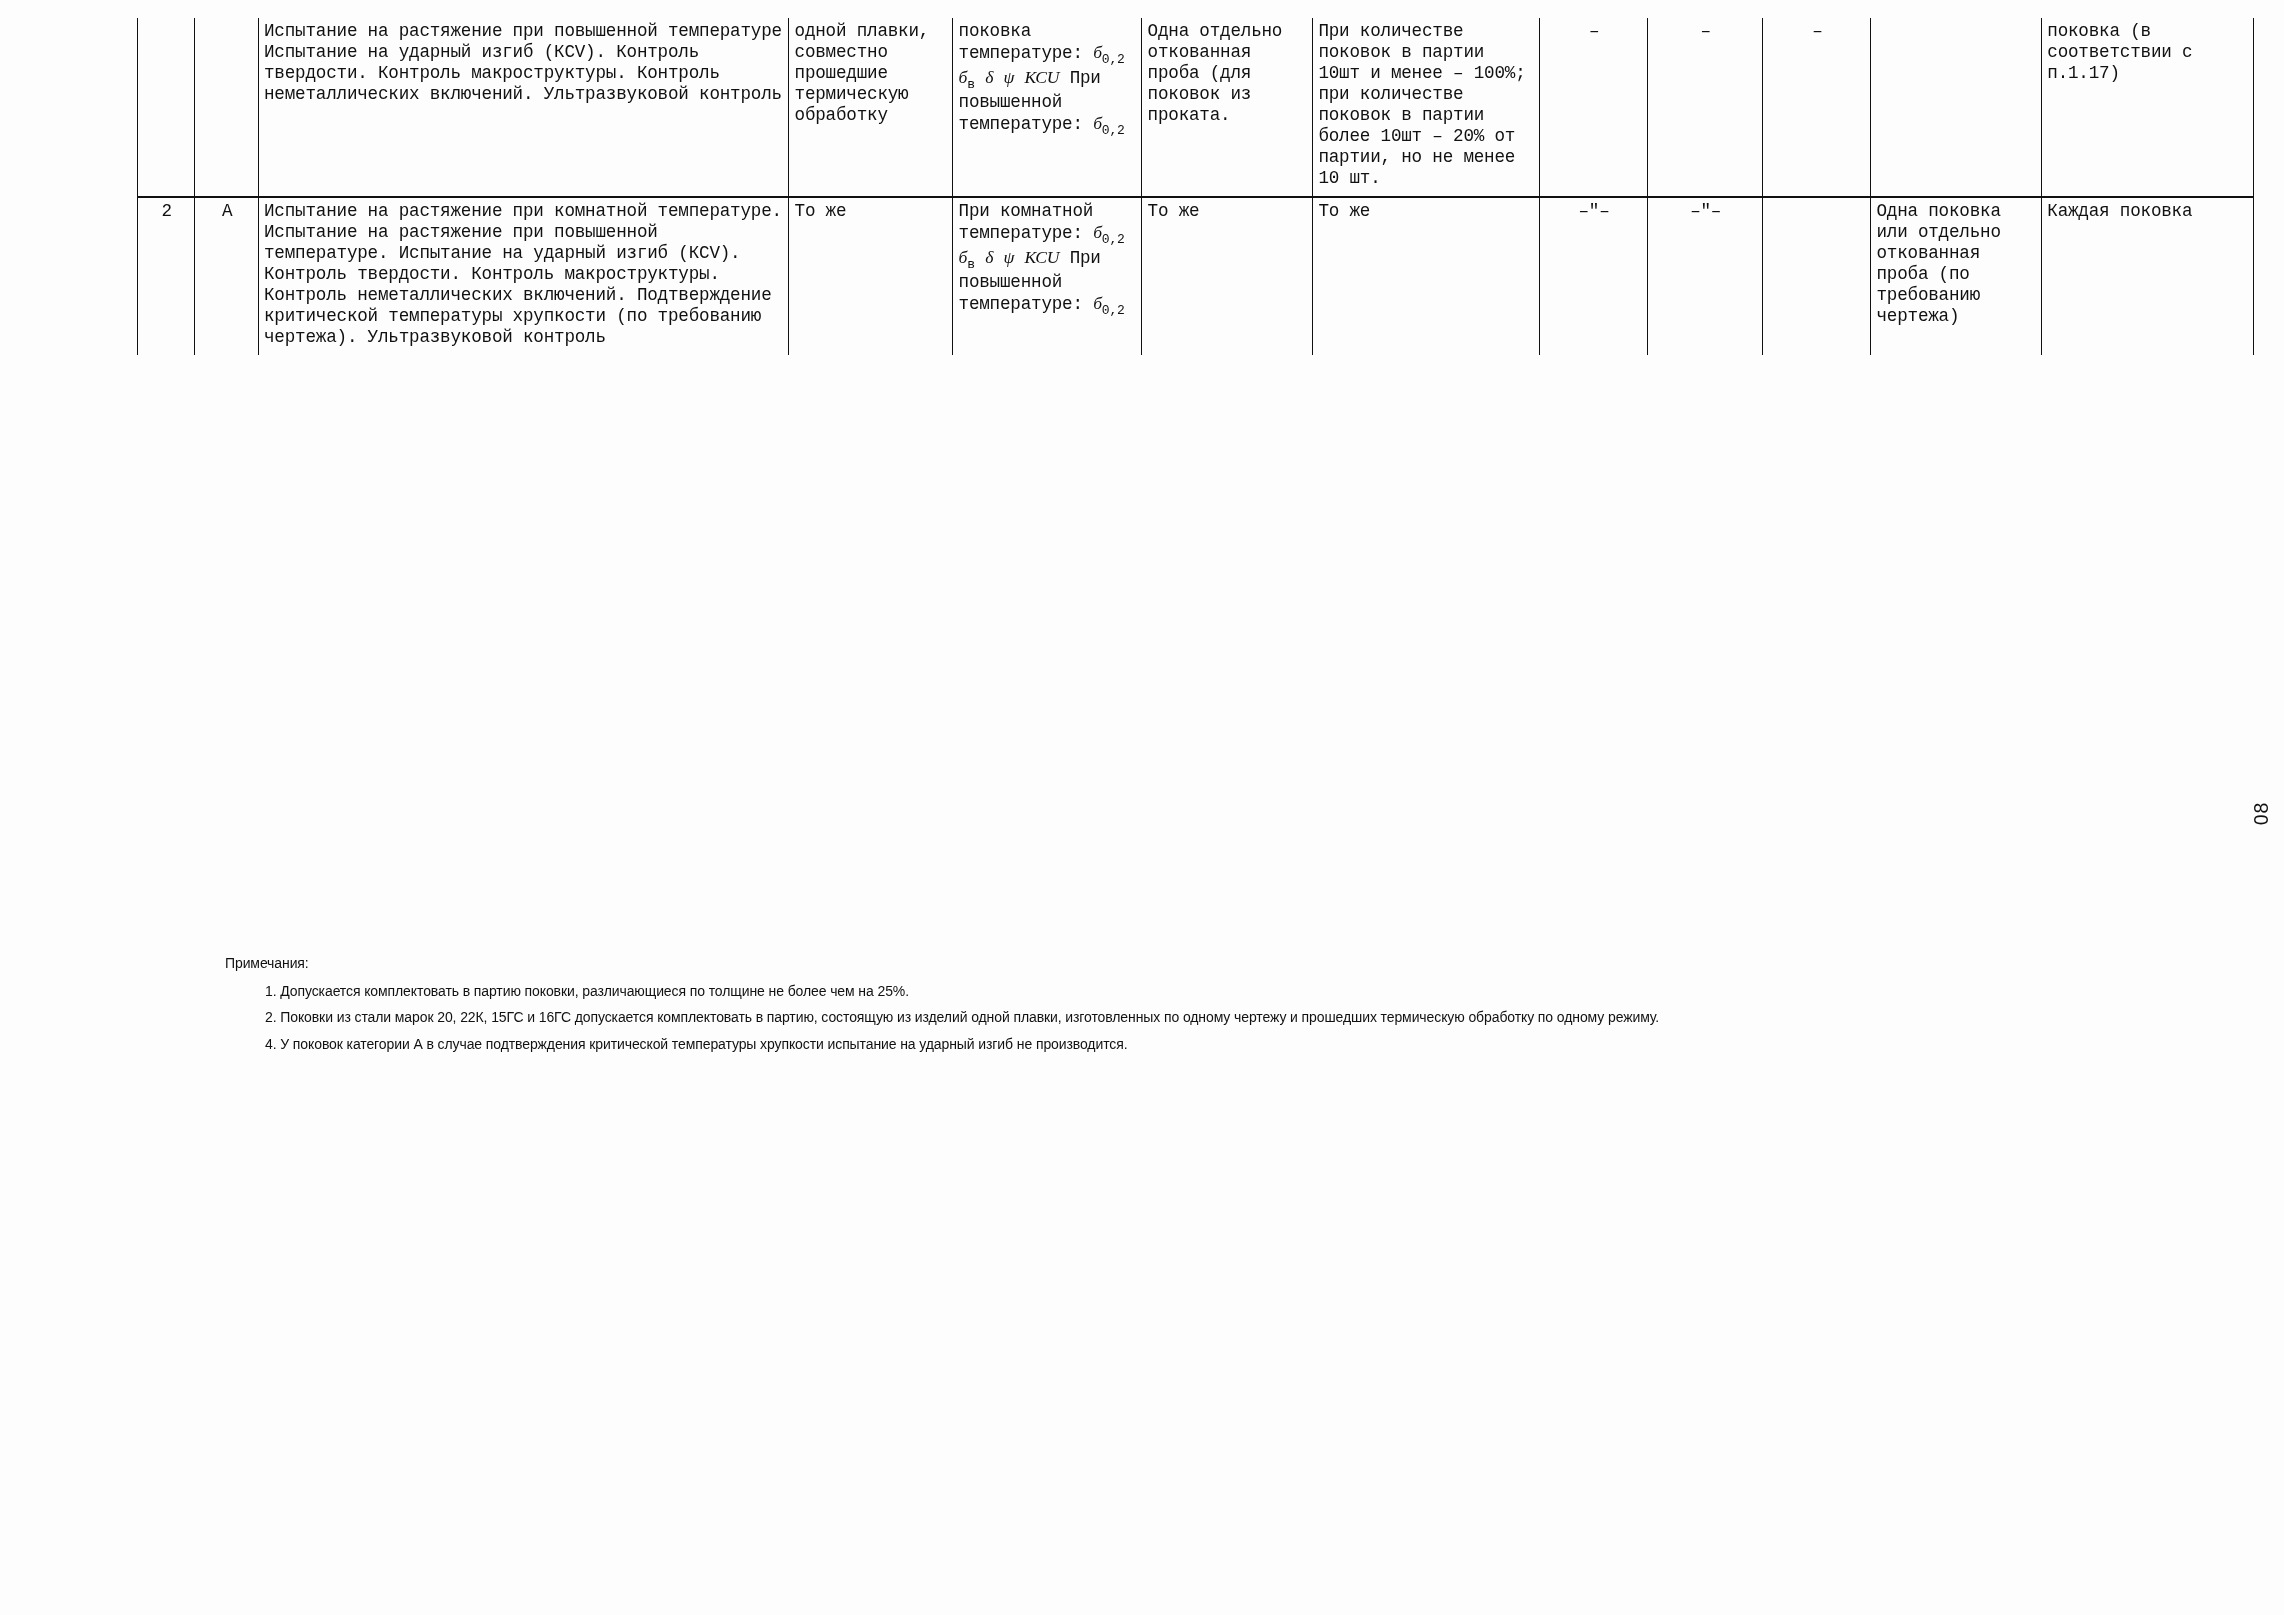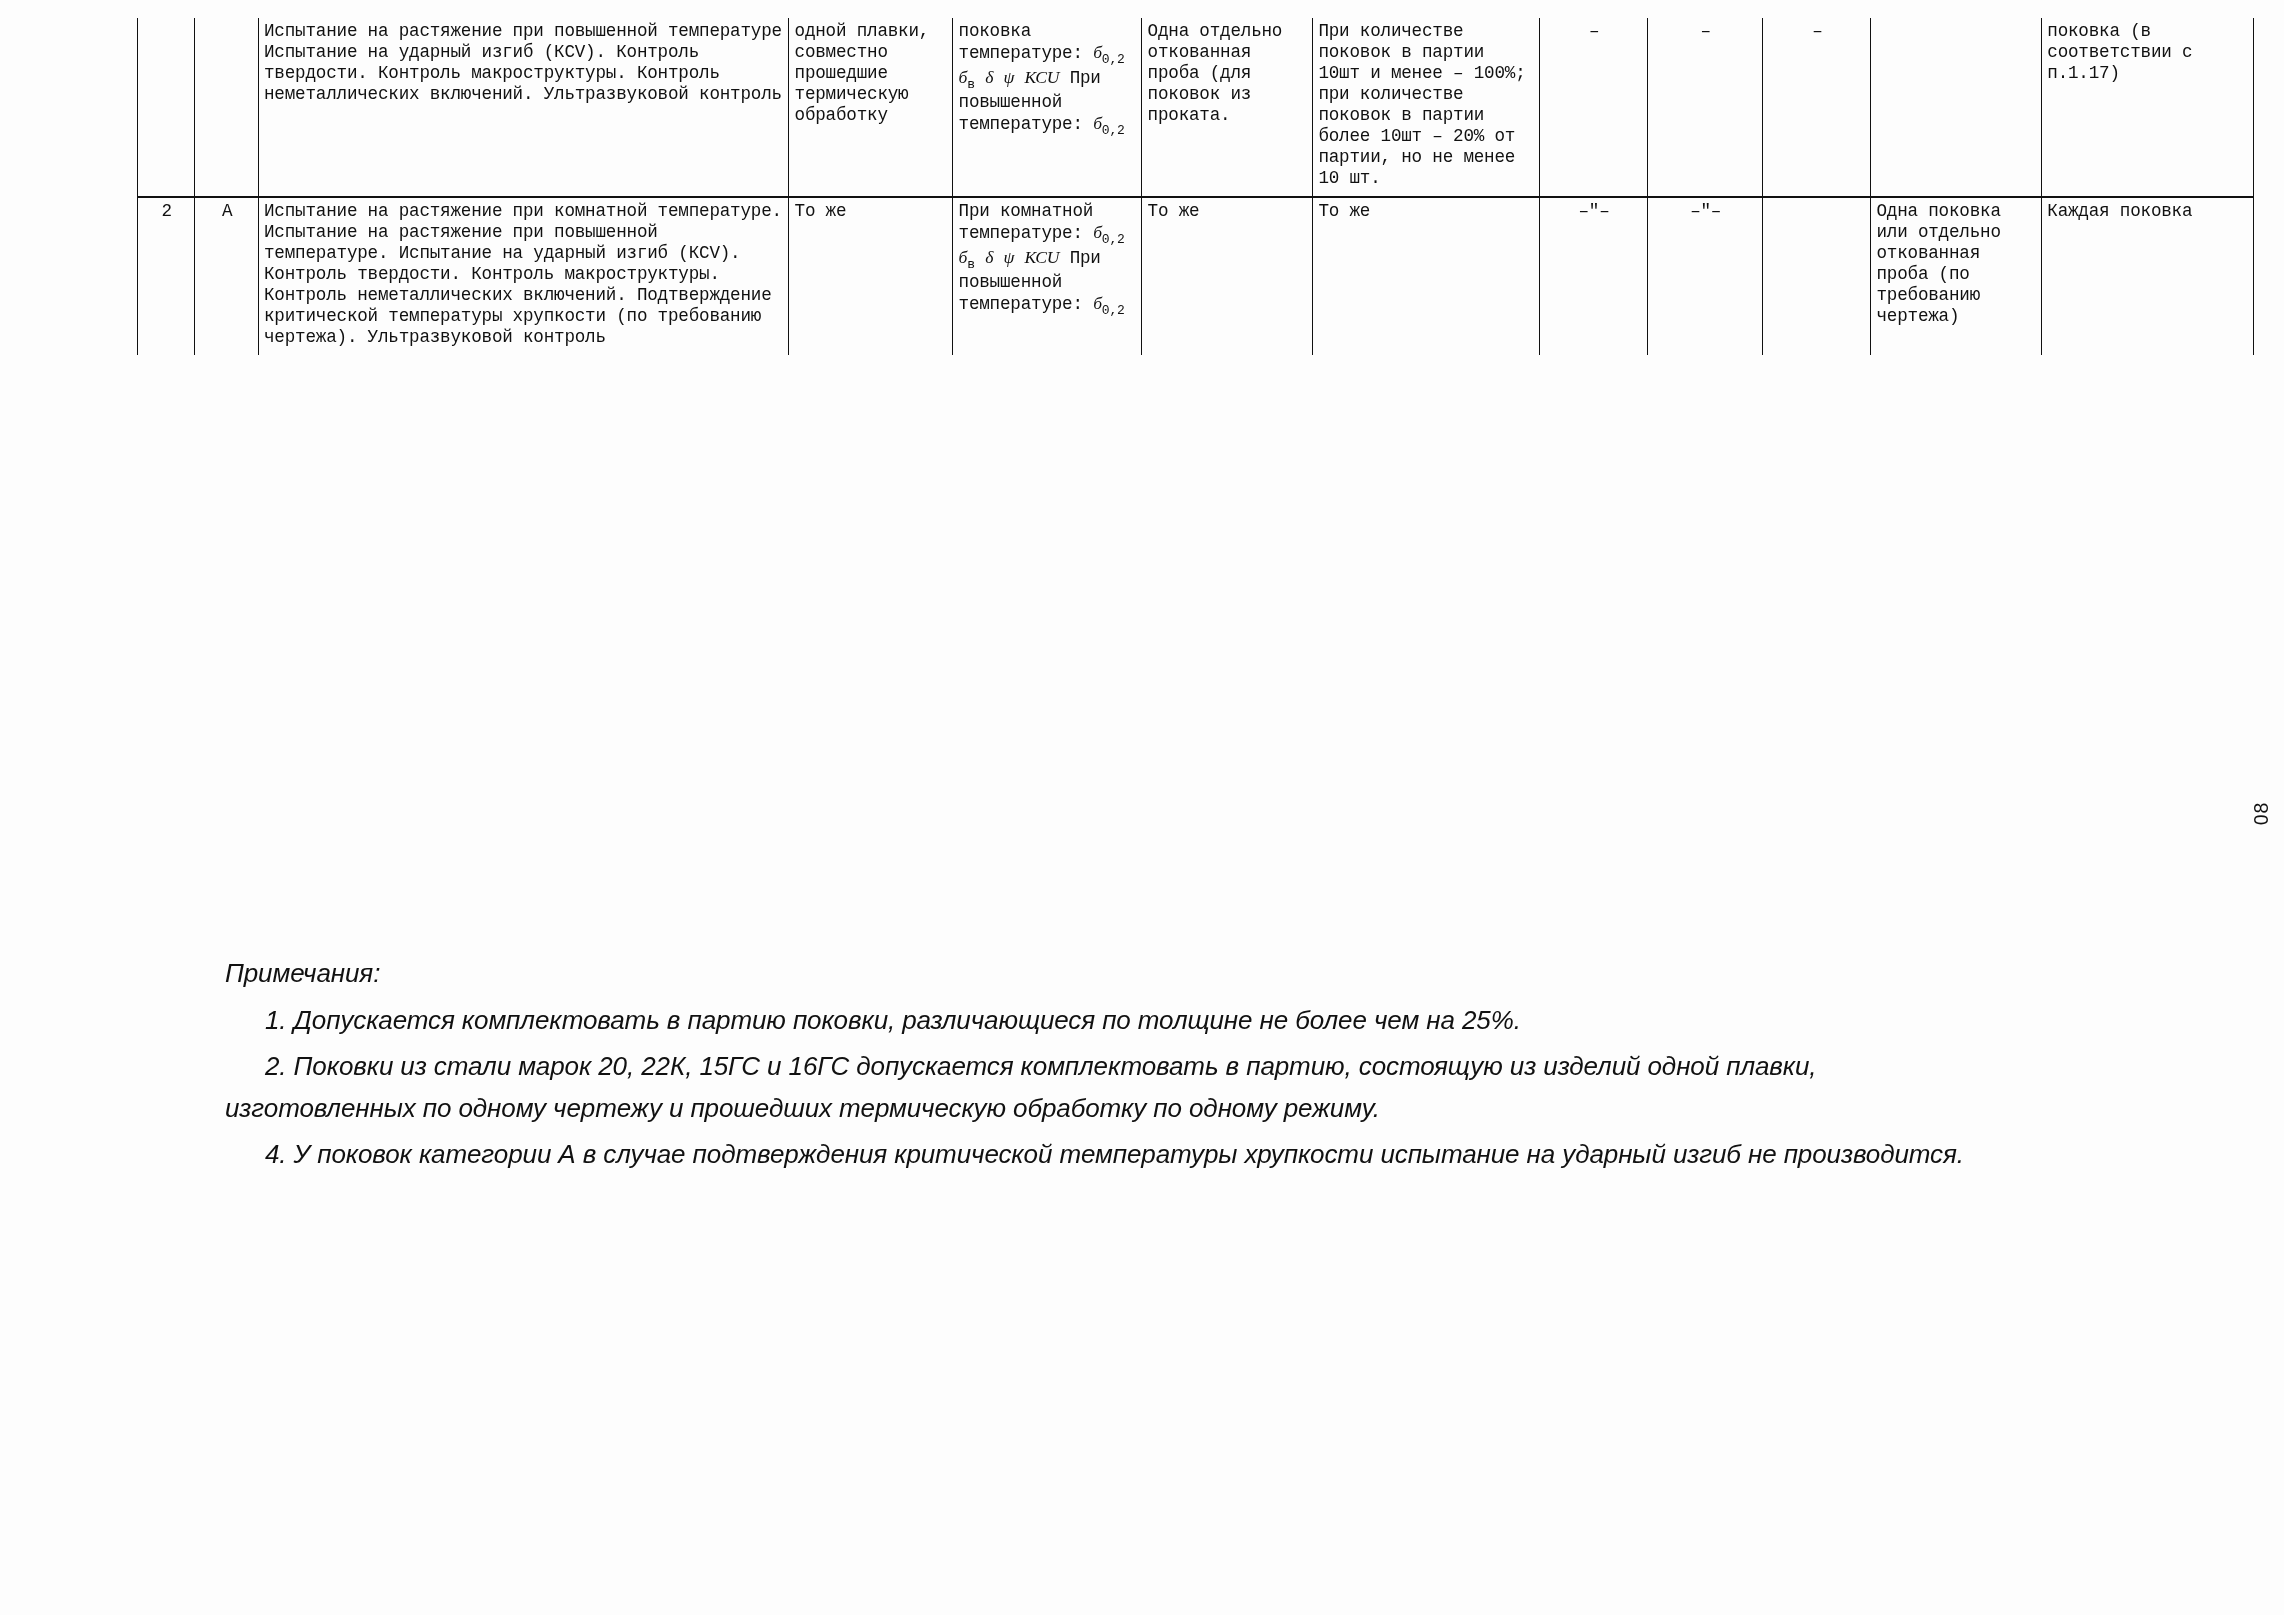--- a/index.html
+++ b/index.html
@@ -70,24 +70,23 @@
     font-family: "Liberation Serif", serif;
   }
 
   
   .notes {
     position: absolute;
     left: 225px;
     top: 952px;
     width: 1763px;
     font-family: "Liberation Sans", sans-serif;
-    font-size: 26px;
+    font-size: 14px;
     line-height: 1.62;
     letter-spacing: -0.1px;
-    font-style: italic;
   }
   .notes .title { margin-bottom: 5.2px; }
   .notes p { margin: 0 0 3.9px 0; }
   .notes .ind { text-indent: 40px; }
 
   
   .page-no {
     position: absolute;
     right: 34px;
     top: 802px;

